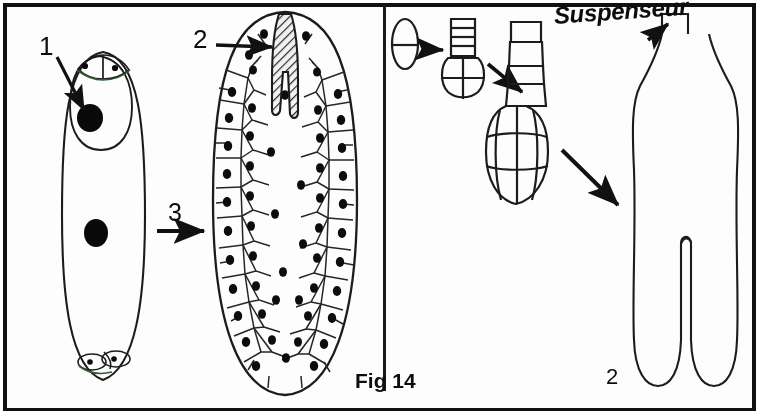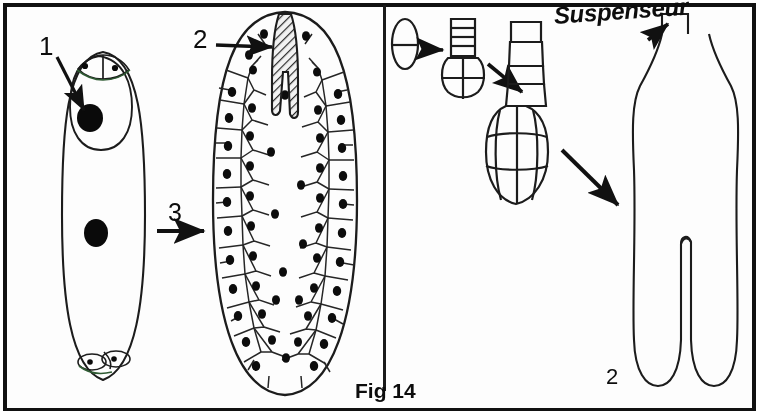--- a/index.html
+++ b/index.html
@@ -37,21 +37,21 @@
     font-family:"Liberation Sans",sans-serif;
     color:#0d0d0d;
     white-space:nowrap;
     line-height:1;
   }
   #label-1{left:39px;top:33px;font-size:26px;}
   #label-2-left{left:193px;top:26px;font-size:26px;}
   #label-3{left:168px;top:200px;font-size:25px;}
   #label-2-right{left:606px;top:366px;font-size:22px;}
   #fig-caption{
-    left:355px;top:380px;
+    left:355px;top:370px;
     font-size:21px;font-weight:bold;
   }
   #suspenseur-label{
     left:553px;top:4px;
     font-size:24px;
     font-style:italic;font-weight:bold;
     letter-spacing:-0.3px;
     transform:rotate(-4deg);
     transform-origin:left top;
   }

